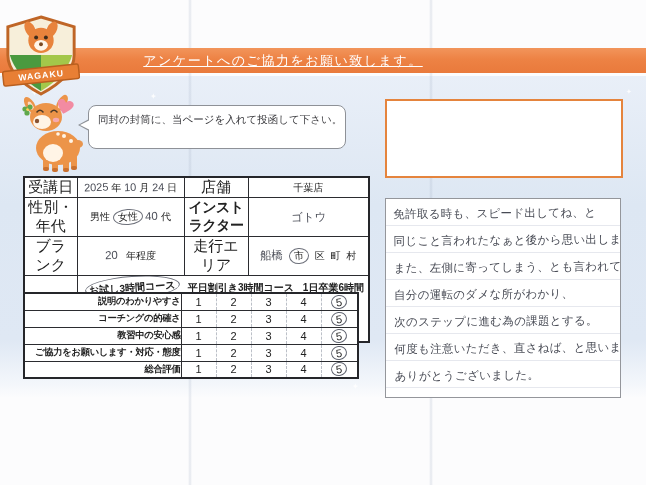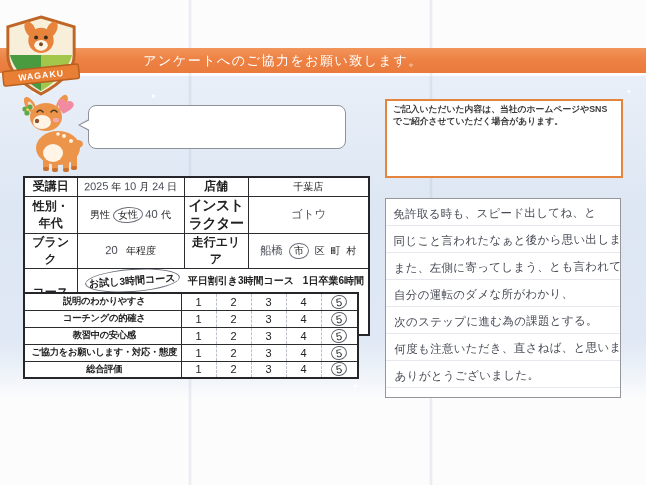--- a/index.html
+++ b/index.html
@@ -12,21 +12,21 @@
     background:linear-gradient(180deg,#e9eff8 0%,#dde7f3 40%,#dfe8f4 82%,#f4f7fb 96%,#fcfcfd 100%); }
   .crease { position:absolute; top:0; bottom:0; width:4px;
     background:linear-gradient(90deg,rgba(255,255,255,0),rgba(166,178,198,.28),rgba(255,255,255,0)); }
   .sp { position:absolute; color:#ffffff; opacity:.9; font-size:11px; }
   .sp::before { content:"✦"; }
 
   
   .band { position:absolute; left:0; top:48px; width:646px; height:25px;
     background:linear-gradient(180deg,#f2955b 0%,#ed8244 45%,#e97a3c 100%);
     color:#fff; font-size:13px; letter-spacing:1.5px; display:flex; align-items:center;
-    justify-content:center; padding-right:80px; }
+    justify-content:center; padding-right:80px;text-decoration:underline; }
 
   .logo { position:absolute; left:2px; top:14px; z-index:5; }
   .deer { position:absolute; left:16px; top:92px; }
   .heart { position:absolute; left:56px; top:99px; z-index:4; }
 
   
   .bubble { position:absolute; left:88px; top:105px; width:258px; height:44px;
     background:#fff; border:1.2px solid #8e9197; border-radius:8px; padding:5px 9px;
     font-size:10.5px; color:#38383c; line-height:1.55; z-index:3; white-space:nowrap; }
   .bubble .tail1 { position:absolute; left:-11px; top:13px; width:0; height:0;
@@ -50,38 +50,38 @@
   
   .hand { color:#4c4f59; display:inline-block; transform:rotate(-2deg); font-size:11.5px; }
   .circ { display:inline-block; border:1.4px solid #6e717b; border-radius:50%;
     padding:0 4px; transform:rotate(-4deg); }
 
   
   .info-table { position:absolute; left:23px; top:176px; border-collapse:collapse;
     background:#fff; border:2px solid #25262a; table-layout:fixed; }
   .info-table td { border:1px solid #2b2c30; font-size:10px; color:#222; padding:0 3px;
     text-align:center; overflow:hidden; }
-  .info-table td.lab { font-weight:bold; font-size:12px;margin-left:39px; }
+  .info-table td.lab { font-weight:normal; font-size:15px;margin-left:39px; }
   .info-table td.lab-sm { font-weight:bold; font-size:14px; letter-spacing:-.6px; padding:0 1px; }
   .row-a { height:19px; } .row-b { height:19px;padding-left:18px; } .row-c { height:19px; } .row-d { height:52px; }
   .date-cell .hand { font-size:11px; }
   .course-cell { font-size:9.3px; font-weight:bold; line-height:2.1; }
   .course-cell .opt { margin:0 3px; }
   .course-cell .circ { padding:0 3px; font-weight:bold; }
   .unit-g span { margin:0 1.5px; }
 
   
   .ratings { position:absolute; left:23px; top:292px; width:336px; }
   .scale-head { position:relative; height:12px; font-size:9.5px; font-weight:bold; color:#222; }
   .scale-head .bad { position:absolute; left:161px; top:0; }
   .scale-head .good { position:absolute; left:316px; top:0; }
   .rate-table { border-collapse:collapse; border:2px solid #25262a; background:#fff; table-layout:fixed; width:334px; }
   .rate-table td { height:17px; font-size:11px; color:#222; text-align:center; padding:0; }
   .rate-table tr + tr td { border-top:1px solid #2b2c30; }
-  .rate-table td.rlab { text-align:center; font-size:9.3px; font-weight:bold; padding-left:3px;
+  .rate-table td.rlab { text-align:right; font-size:9.3px; font-weight:bold; padding-left:3px;
     letter-spacing:-.3px; border-right:1px solid #2b2c30; }
   .rate-table td.num { border-left:1px dashed #bcc0c8; }
   .rate-table td.num.first { border-left:none; }
   .sel { display:inline-flex; align-items:center; justify-content:center; width:16px; height:14px;
     border:1.4px solid #606470; border-radius:50%; transform:rotate(-8deg); }
 </style>
 </head>
 <body>
 
 <div class="page">
@@ -152,24 +152,24 @@
   </div>
   <div class="heart">
     <svg width="18" height="17" viewBox="0 0 18 17">
       <path d="M9 15 C3 10 1 7 1 4.5 C1 2.5 2.8 1 4.8 1 C6.6 1 8.2 2.2 9 3.6 C9.8 2.2 11.4 1 13.2 1 C15.2 1 17 2.5 17 4.5 C17 7 15 10 9 15 Z" fill="#f28ba2" transform="rotate(14 9 8)"></path>
     </svg>
   </div>
 
   <div class="bubble">
     <span class="tail1"></span>
     <span class="tail2"></span>
+    <div>同封の封筒に、当ページを入れて投函して下さい。</div>
   </div>
 
   <div class="notice">
-    <div>ご記入いただいた内容は、当社のホームページやSNSでご紹介させていただく場合があります。</div>
   </div>
 
   <div class="comments">
     <div class="comments-inner">
       <div class="hline">免許取る時も、スピード出してね、と</div>
       <div class="hline">同じこと言われたなぁと後から思い出しました。</div>
       <div class="hline">また、左側に寄ってしまう、とも言われてました。</div>
       <div class="hline">自分の運転のダメな所がわかり、</div>
       <div class="hline">次のステップに進む為の課題とする。</div>
       <div class="hline">何度も注意いただき、直さねば、と思いました</div>

